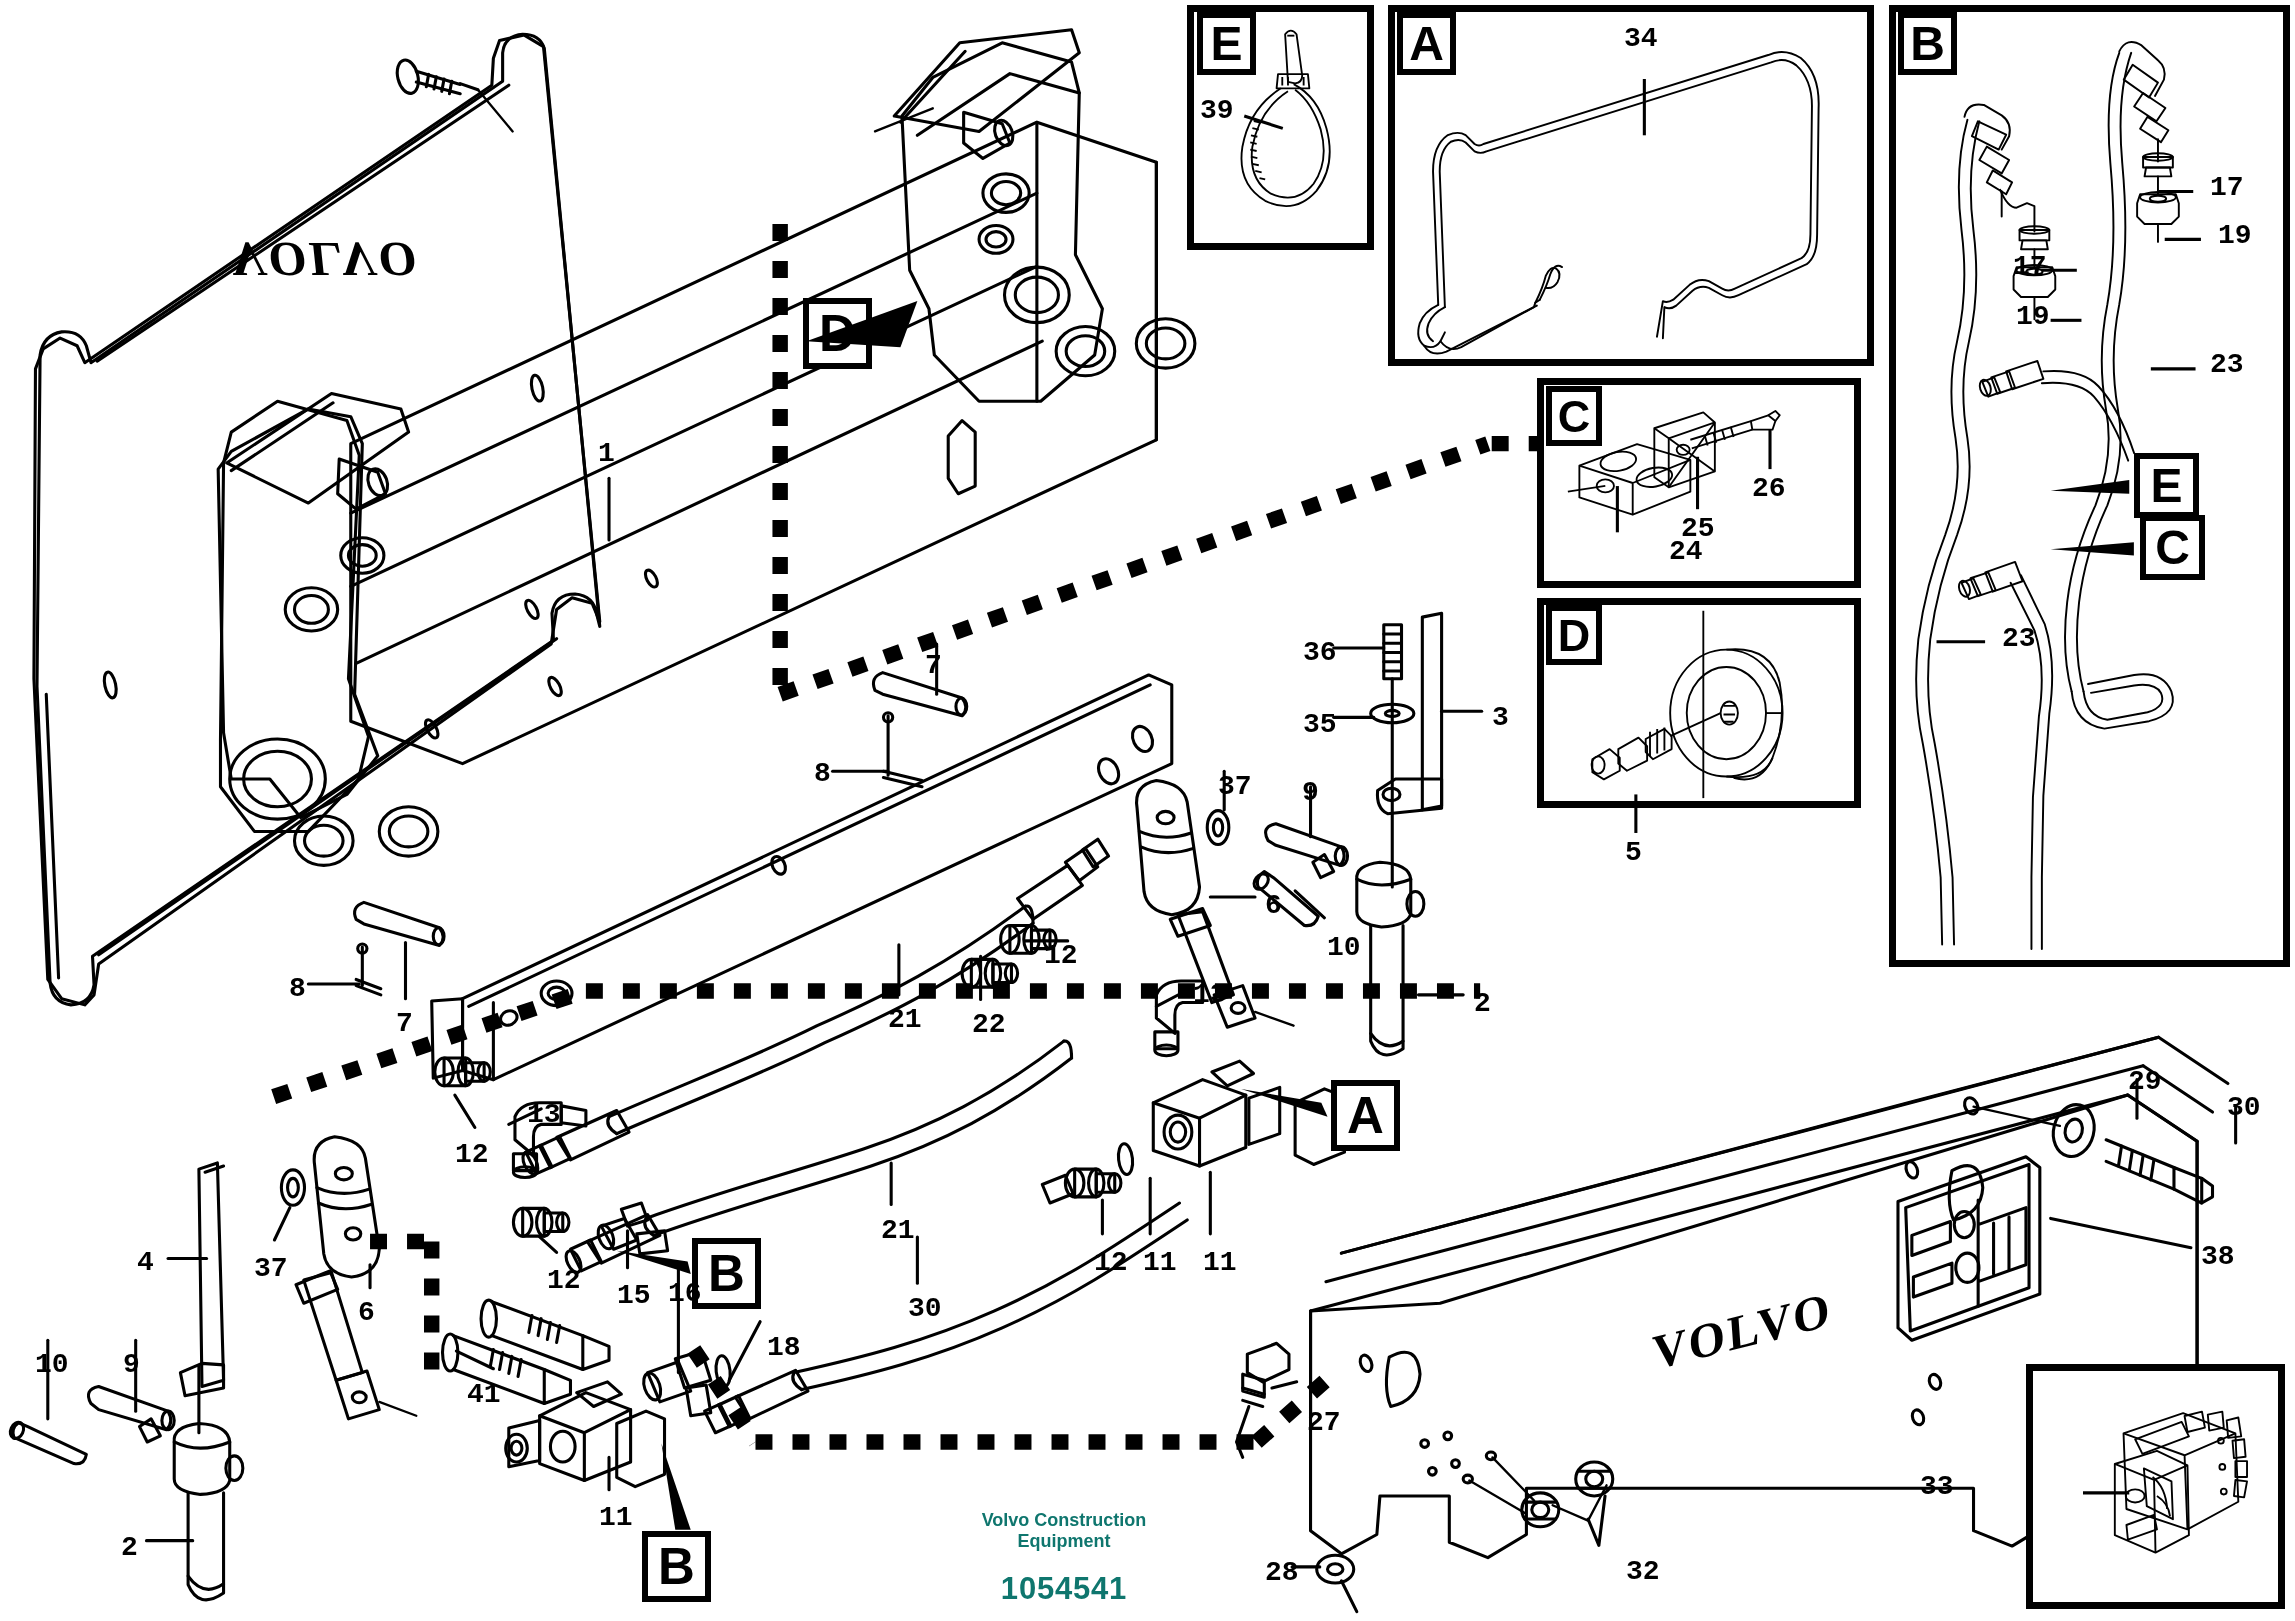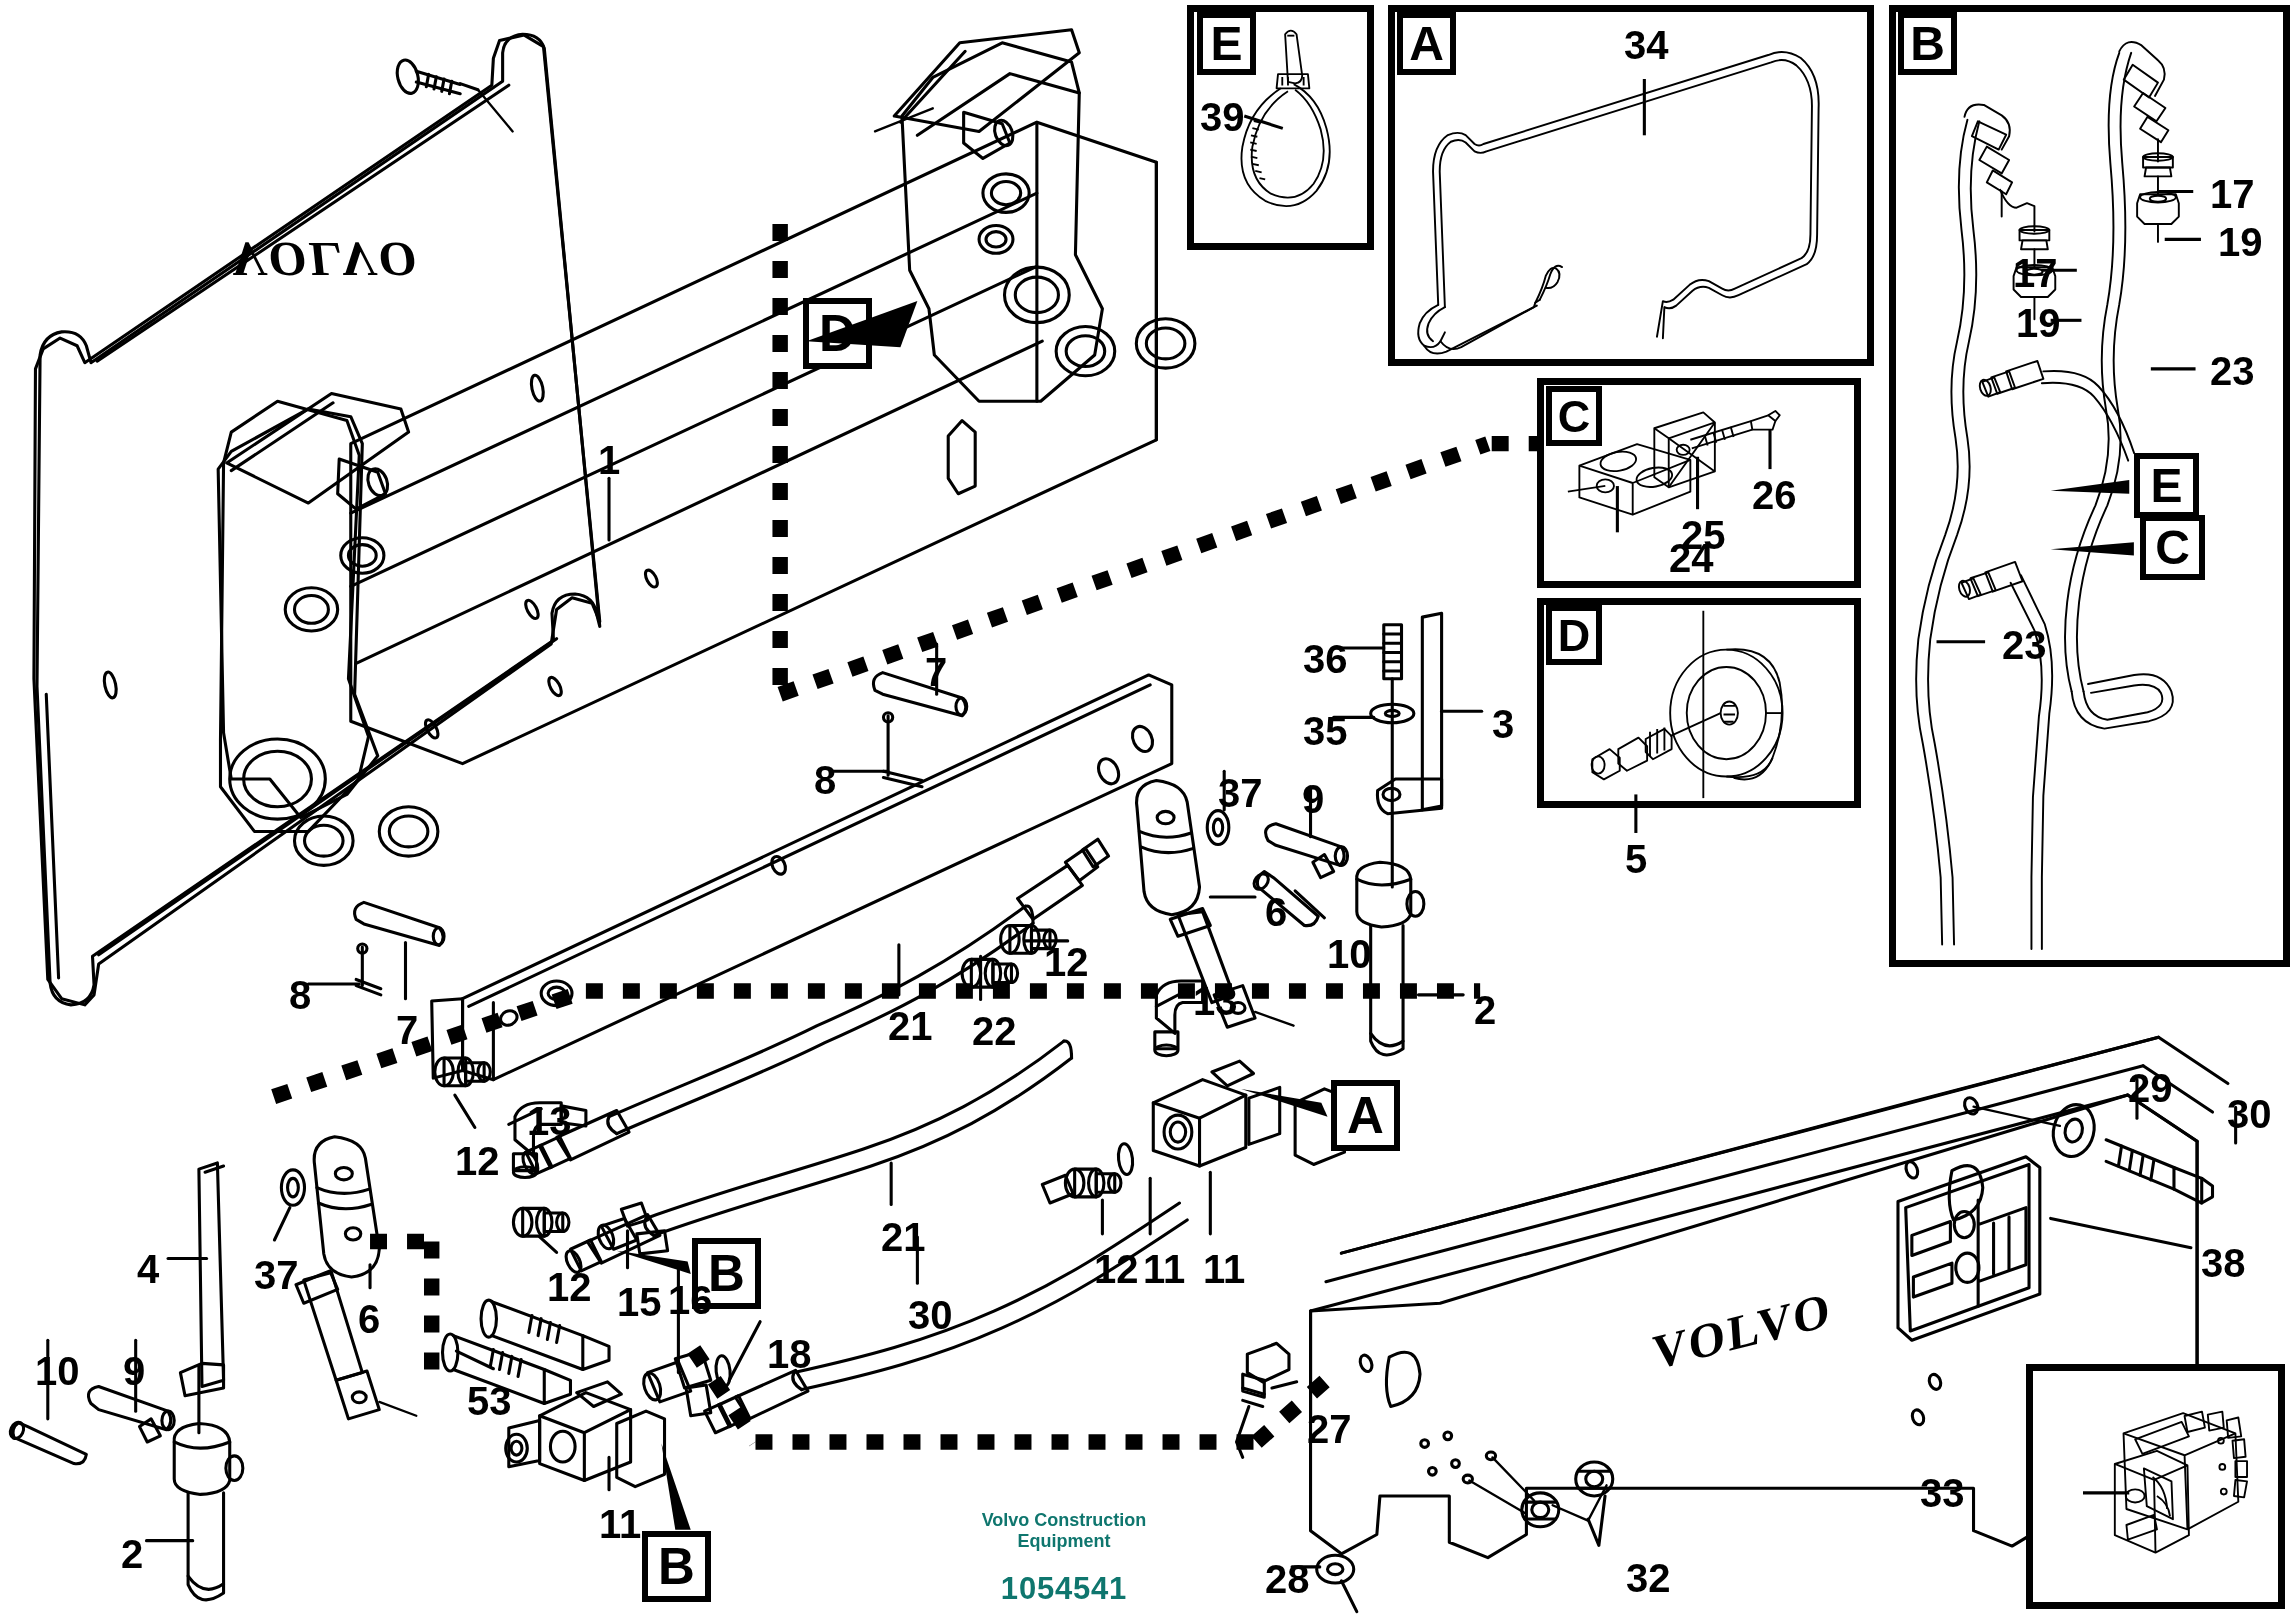--- a/index.html
+++ b/index.html
@@ -2,22 +2,22 @@
 <html style="font-size:12.3px"><head>
 <meta charset="utf-8">
 <style>
   html,body{margin:0;padding:0;background:#ffffff;}
   body{font-family:"Liberation Sans", sans-serif;}
   #sheet{
     position:relative;width:2295px;height:1622px;background:#ffffff;overflow:hidden;
   }
   svg.layer{position:absolute;left:0;top:0;width:2295px;height:1622px;}
   .callout{
-    position:absolute;font-family:Liberation Sans, sans-serif;
-    font-weight:bold;font-size:40px;color:#000;line-height:1;
+    position:absolute;font-family:Liberation Mono, monospace;
+    font-weight:bold;font-size:28px;color:#000;line-height:1;
     white-space:nowrap;user-select:none;
   }
   .panel-box{
     position:absolute;border:7px solid #000;background:#fff;box-sizing:border-box;
   }
   .panel-letter{
     position:absolute;border:6.2px solid #000;background:#fff;box-sizing:border-box;
     font-family:"Liberation Sans", sans-serif;font-weight:bold;color:#000;
     display:flex;align-items:center;justify-content:center;line-height:1;
   }
@@ -886,21 +886,21 @@
       <div class="callout" style="left: 1203px; top: 1249px;">11</div>
       <div class="callout" style="left: 137px; top: 1249px;">4</div>
       <div class="callout" style="left: 254px; top: 1255px;">37</div>
       <div class="callout" style="left: 547px; top: 1267px;">12</div>
       <div class="callout" style="left: 358px; top: 1299px;">6</div>
       <div class="callout" style="left: 617px; top: 1282px;">15</div>
       <div class="callout" style="left: 668px; top: 1280px;">16</div>
       <div class="callout" style="left: 767px; top: 1334px;">18</div>
       <div class="callout" style="left: 35px; top: 1351px;">10</div>
       <div class="callout" style="left: 123px; top: 1351px;">9</div>
-      <div class="callout" style="left: 467px; top: 1381px;">53</div>
+      <div class="callout" style="left: 467px; top: 1381px;">41</div>
       <div class="callout" style="left: 599px; top: 1504px;">11</div>
       <div class="callout" style="left: 121px; top: 1534px;">2</div>
       <div class="callout" style="left: 1307px; top: 1393px; margin-top: 16px;">27</div>
       <div class="callout" style="left: 1265px; top: 1559px;">28</div>
       <div class="callout" style="left: 1626px; top: 1558px;">32</div>
       <div class="callout" style="left: 2128px; top: 1068px;">29</div>
       <div class="callout" style="left: 2227px; top: 1094px;">30</div>
       <div class="callout" style="left: 2201px; top: 1243px;">38</div>
     </div>
 

